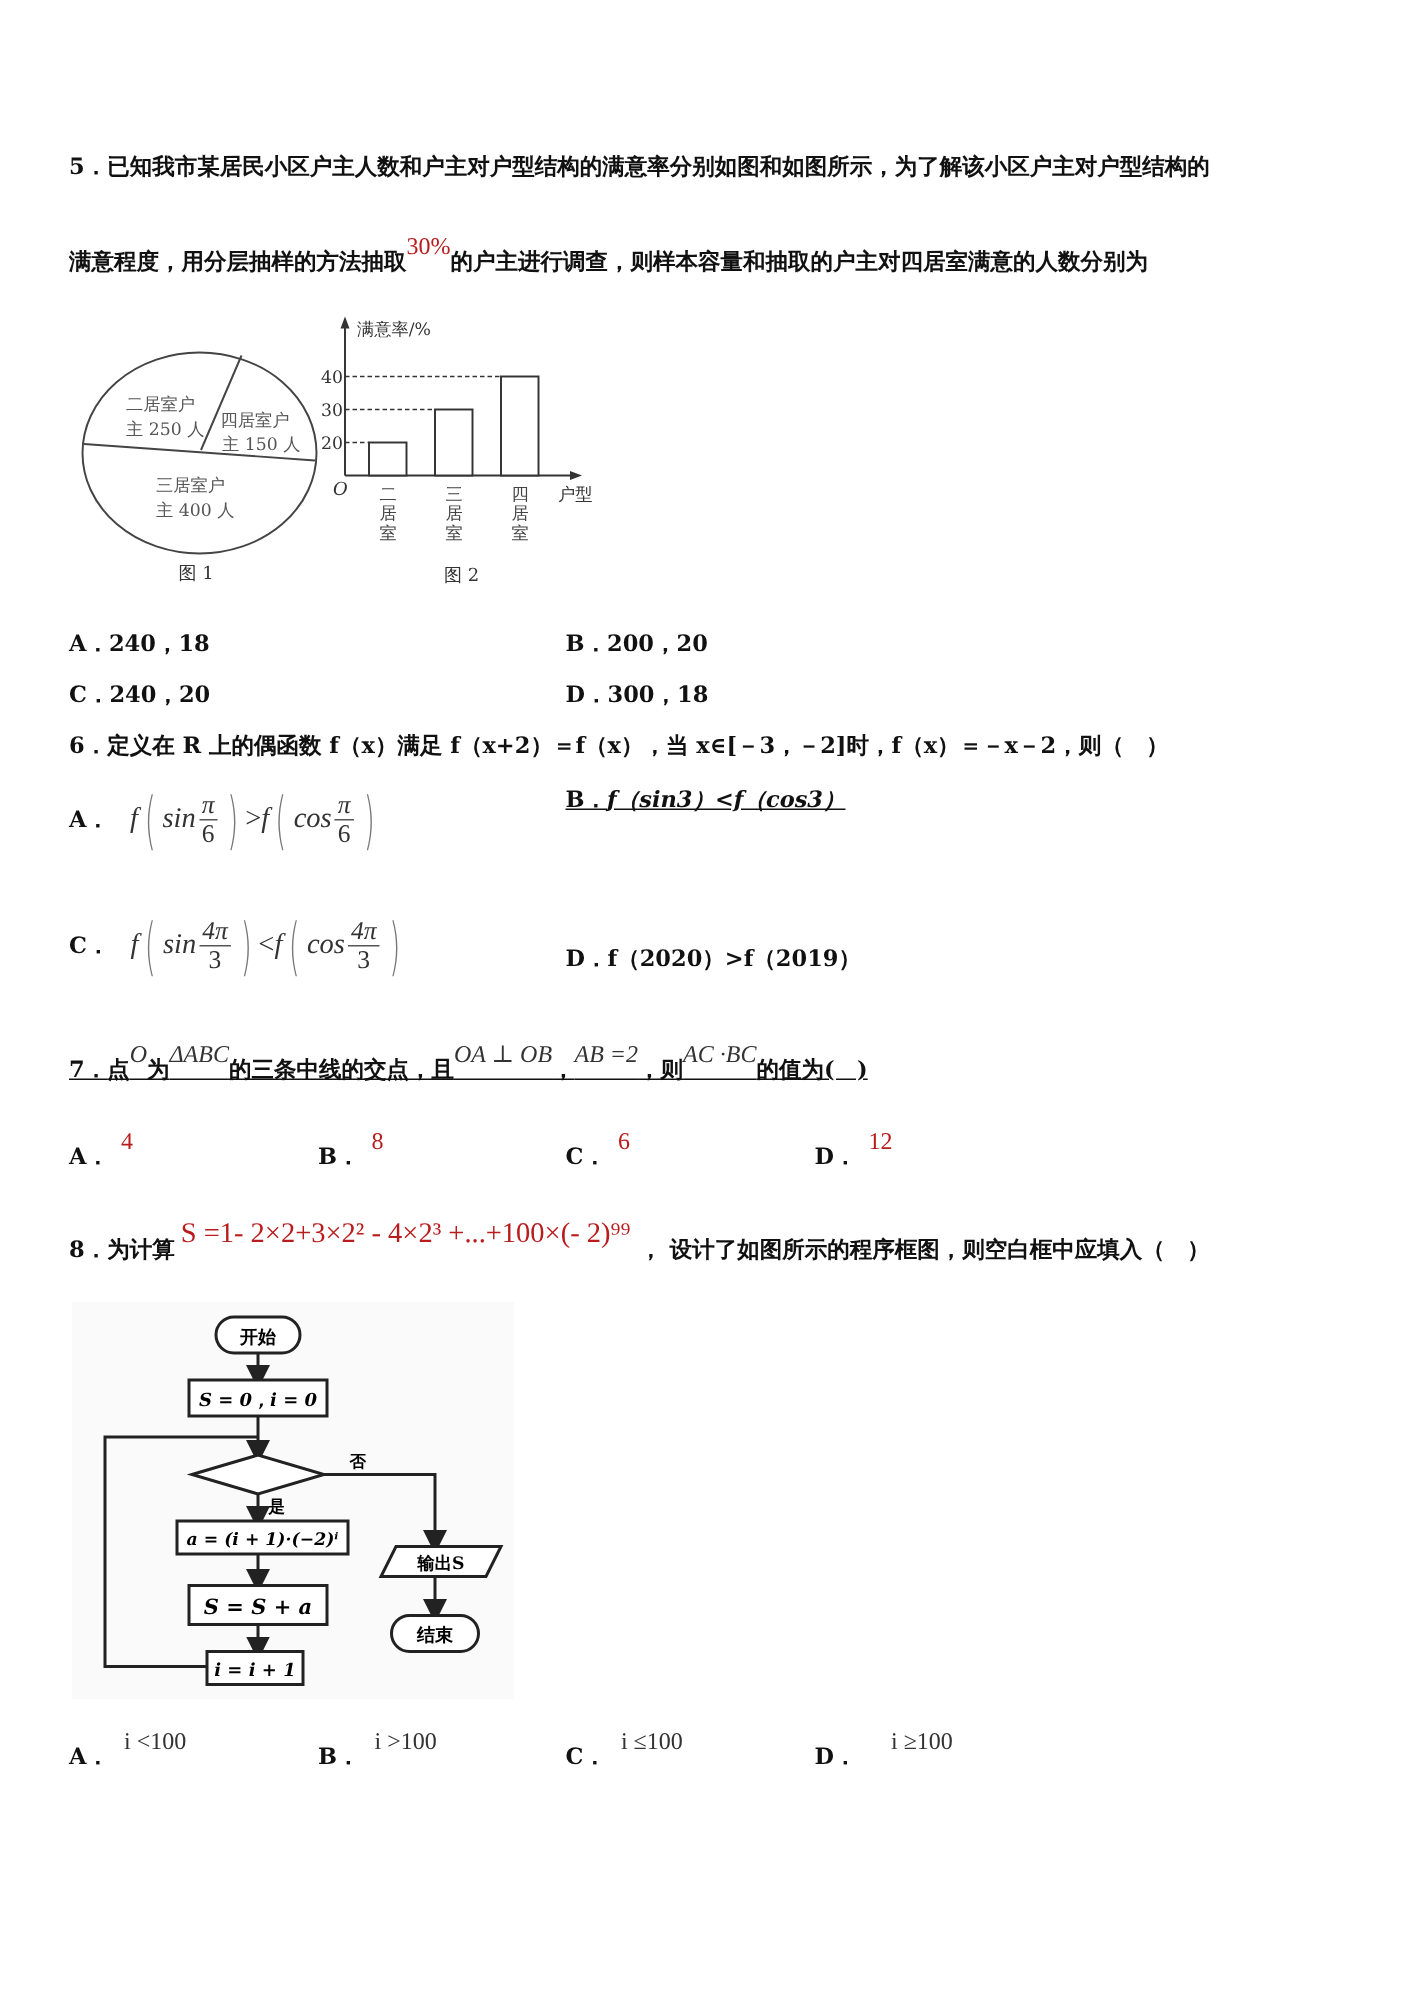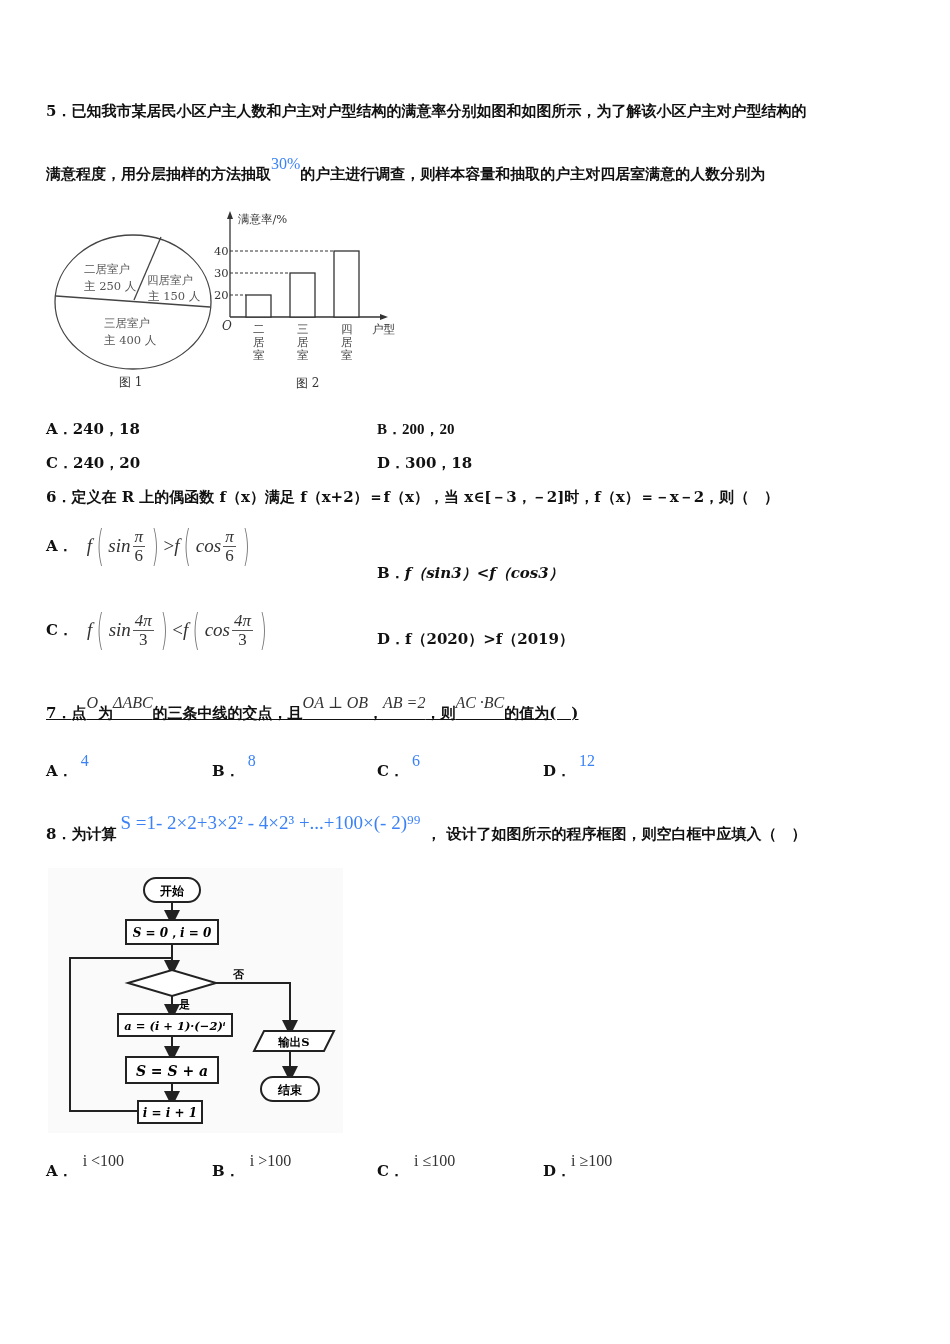--- a/index.html
+++ b/index.html
@@ -2,21 +2,21 @@
 <html><head>
 <meta charset="utf-8">
 <style>
   html, body { margin:0; padding:0; background:#fff; }
   body { width:950px; height:1344px; position:relative; overflow:hidden;
          font-family: "DejaVu Serif", "Liberation Serif", serif; color:#111; }
   .abs { position:absolute; }
   .q { font-weight:bold; font-size:15px; white-space:nowrap;text-align:right; }
   .opt { font-weight:bold; font-size:15px; white-space:nowrap; }
   .math { font-family: "Liberation Serif", "DejaVu Serif", serif; font-weight:normal; font-style:italic; color:#333; }
-  .mathn { font-family: "Liberation Serif", "DejaVu Serif", serif; font-weight:normal; color:#3b82f6; }
+  .mathn { font-family: "Liberation Serif", "DejaVu Serif", serif; font-weight:normal; color:#b91c1c; }
   .sup { font-size:16px; position:relative; top:-10px; }
   .frac { display:inline-flex; flex-direction:column; align-items:center; vertical-align:middle; margin:0 2px; font-style:normal; }
   .frac .num { border-bottom:1px solid #555; padding:0 2px; line-height:18px; font-size:17px; font-style:italic; }
   .frac .den { line-height:18px; font-size:17px; }
   .paren { font-size:42px; font-weight:100; color:#777; vertical-align:middle; font-family:"DejaVu Sans", sans-serif; transform:scaleX(0.45); display:inline-block; }
   .fexpr { display:inline-flex; align-items:center; font-family:"Liberation Serif", serif; font-weight:normal; color:#333; font-size:19px; }
   .fexpr i { font-style:italic; }
   svg text { font-family: "DejaVu Serif", "Liberation Serif", serif; }
 </style>
 </head>
@@ -66,21 +66,21 @@
 
   <text font-size="11.5" fill="#444"><tspan x="41" y="128">二</tspan><tspan x="41" y="141">居</tspan><tspan x="41" y="154">室</tspan></text>
   <text font-size="11.5" fill="#444"><tspan x="85" y="128">三</tspan><tspan x="85" y="141">居</tspan><tspan x="85" y="154">室</tspan></text>
   <text font-size="11.5" fill="#444"><tspan x="129" y="128">四</tspan><tspan x="129" y="141">居</tspan><tspan x="129" y="154">室</tspan></text>
   <text x="84" y="182" font-size="12" fill="#333">图 2</text>
 </svg>
 
 <div class="abs opt" style="left:46px;top:420px;">
   <span>A．</span><span>240，18</span>
 </div>
-<div class="abs opt" style="left:377px;top:420px;font-family:Liberation Serif, serif;">
+<div class="abs opt" style="left:377px;top:420px;">
   <span>B．</span><span>200，20</span>
 </div>
 <div class="abs opt" style="left:46px;top:454px;">
   <span>C．</span><span>240，20</span>
 </div>
 <div class="abs opt" style="left:377px;top:454px;">
   <span>D．</span><span>300，18</span>
 </div>
 
 <div class="abs q" style="left:46px;top:488px;">
@@ -102,21 +102,21 @@
       <i>f</i>
       <span class="paren">(</span>
       <i>cos</i>
       <span class="frac">
         <span class="num">π</span>
         <span class="den">6</span>
       </span>
       <span class="paren">)</span>
   </span>
 </div>
-<div class="abs opt" style="left:377px;top:564px;">
+<div class="abs opt" style="left:377px;top:524px;text-decoration:underline;">
   <span>B．</span><span style="font-style:italic;">f（sin3）&lt;f（cos3）</span>
 </div>
 
 <div class="abs opt" style="left:46px;top:604px;display:flex;align-items:center;height:52px;">
   <span style="margin-right:14px;">C．</span>
   <span class="fexpr">
     <i>f</i>
       <span class="paren">(</span>
       <i>sin</i>
       <span class="frac">
@@ -208,14 +208,14 @@
 <div class="abs opt" style="left:46px;top:1162px;">
   <span>A．</span><span class="math sup" style="font-style:normal;margin-left:10px;">i &lt;100</span>
 </div>
 <div class="abs opt" style="left:212px;top:1162px;">
   <span>B．</span><span class="math sup" style="font-style:normal;margin-left:10px;">i &gt;100</span>
 </div>
 <div class="abs opt" style="left:377px;top:1162px;">
   <span>C．</span><span class="math sup" style="font-style:normal;margin-left:10px;">i ≤100</span>
 </div>
 <div class="abs opt" style="left:543px;top:1162px;">
-  <span>D．</span><span class="math sup" style="font-style:normal;margin-left:0;">i ≥100</span>
+  <span>D．</span><span class="math sup" style="font-style:normal;margin-left:23px;">i ≥100</span>
 </div>
 
 </body></html>

